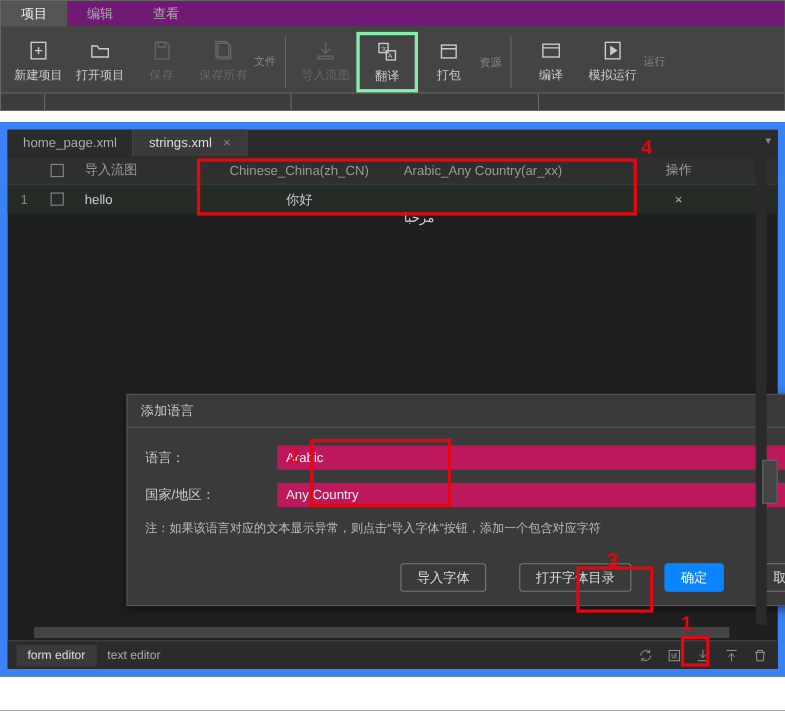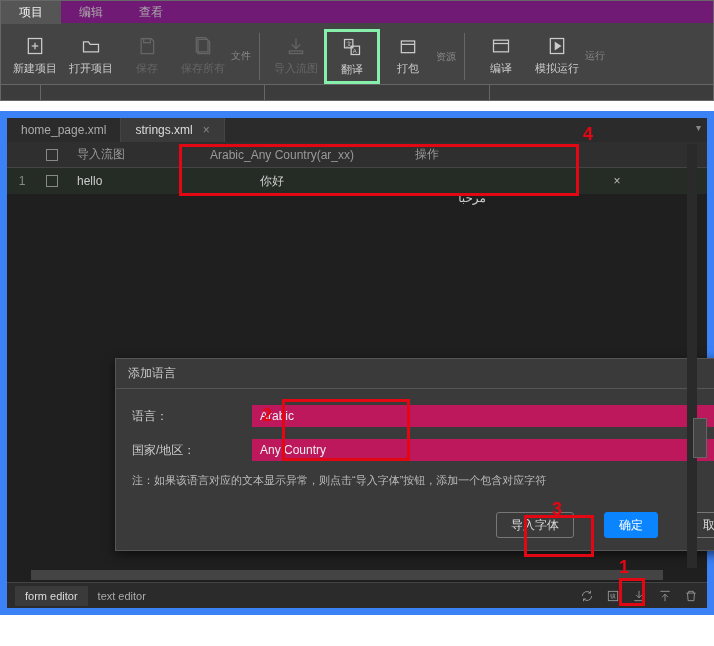--- a/index.html
+++ b/index.html
@@ -31,21 +31,21 @@
 
   .grid{display:flex;flex-direction:column;}
   .grid-header,.grid-row{display:flex;align-items:center;height:26px;}
   .grid-header{background:#2f2f2f;border-bottom:1px solid #444;font-size:12px;color:#999;}
   .grid-row{background:#252c25;}
   .gcol-ln{width:30px;text-align:center;color:#888;}
   .gcol-chk{width:30px;display:flex;justify-content:center;}
   .chkbox{width:12px;height:12px;border:1px solid #888;}
   .gcol-orig{width:110px;padding-left:10px;}
   .gcol-zh{width:190px;text-align:center;}
-  .gcol-ar{width:210px;text-align:center;}
+  .gcol-ar{width:210px;text-align:left;}
   .gcol-op{width:80px;text-align:center;}
   .gcol-op .x{color:#bbb;cursor:pointer;}
   .grid-outline{position:absolute;border:3px solid #e30613;pointer-events:none;}
 
   .dialog{position:absolute;left:108px;top:240px;width:644px;background:#3a3a3a;border:1px solid #555;box-shadow:0 3px 10px rgba(0,0,0,.6);}
   .dtitle{display:flex;justify-content:space-between;align-items:center;padding:6px 12px;border-bottom:1px solid #555;font-size:12px;}
   .dclose{font-size:14px;color:#bbb;cursor:pointer;}
   .dbody{padding:16px 16px 12px;}
   .drow{display:flex;align-items:center;margin-bottom:12px;}
   .dlabel{width:120px;font-size:12px;color:#ccc;}
@@ -203,20 +203,21 @@
     <span class="ftab-menu">▾</span>
   </div>
 
   <div class="grid">
     <div class="grid-header">
       <div class="gcol-ln"></div>
       <div class="gcol-chk">
           <div class="chkbox"></div>
         </div>
       <div class="gcol-orig">导入流图</div>
+      <div class="gcol-zh">Chinese_China(zh_CN)</div>
       <div class="gcol-ar">Arabic_Any Country(ar_xx)</div>
       <div class="gcol-op">操作</div>
     </div>
     <div class="grid-row">
       <div class="gcol-ln">1</div>
       <div class="gcol-chk">
           <div class="chkbox"></div>
         </div>
       <div class="gcol-orig">hello</div>
       <div class="gcol-zh">你好</div>
@@ -238,20 +239,21 @@
         <div class="dlabel">语言：</div>
         <input class="dinput" value="Arabic" style="">
       </div>
       <div class="drow">
         <div class="dlabel">国家/地区：</div>
         <input class="dinput" value="Any Country" style="">
       </div>
       <div class="dnote">注：如果该语言对应的文本显示异常，则点击“导入字体”按钮，添加一个包含对应字符</div>
       <div class="dbtns">
         <button class="btn">导入字体</button>
+        <button class="btn">打开字体目录</button>
         <button class="btn primary">确定</button>
         <button class="btn">取消</button>
       </div>
     </div>
 
     <div class="dlg-hl" style="left:166px;top:40px;width:128px;height:62px;"></div>
     <span class="ann" style="left:146px;top:46px;">2</span>
 
     <div class="dlg-hl" style="left:408px;top:156px;width:70px;height:42px;"></div>
     <span class="ann" style="left:436px;top:140px;">3</span>

